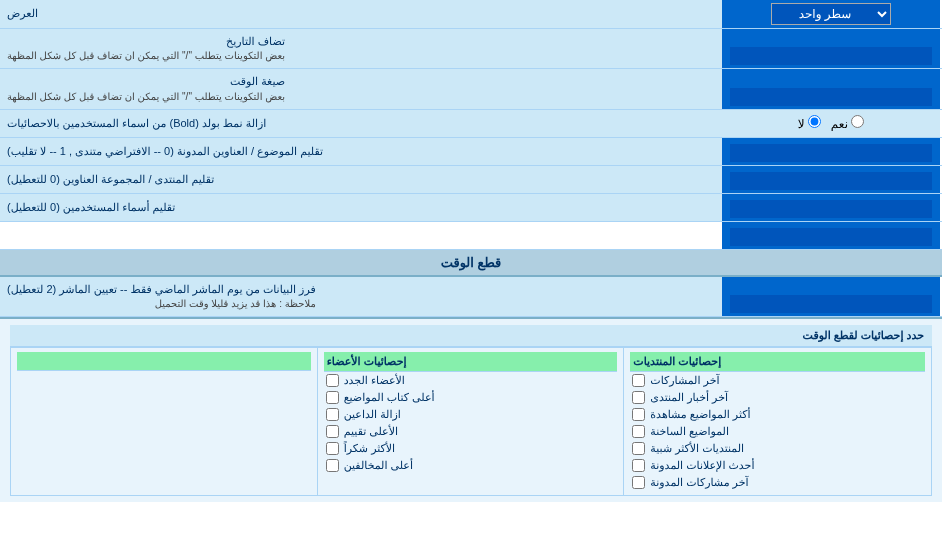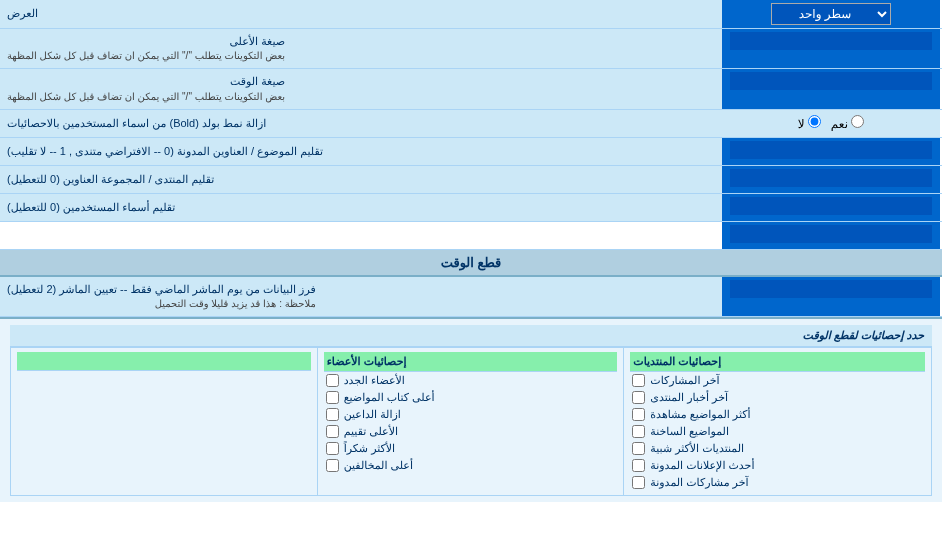--- a/index.html
+++ b/index.html
@@ -33,21 +33,21 @@
       color: #444;
     }
     .row-input {
       background: #0066cc;
       color: #fff;
       text-align: center;
       padding: 3px 8px;
       width: 220px;
       min-width: 220px;
       display: flex;
-      align-items: flex-start;
+      align-items: flex-end;
       justify-content: center;
       font-size: 12px;
       font-weight: bold;
       border-right: 2px solid #fff;
     }
     .row-input input[type="text"] {
       background: #0055bb;
       border: none;
       color: #fff;
       text-align: center;
@@ -82,21 +82,20 @@
       padding: 6px 10px;
     }
     .checkboxes-header {
       background: #cce8f7;
       color: #003366;
       font-weight: bold;
       text-align: right;
       padding: 4px 8px;
       font-size: 11px;
       border-bottom: 1px solid #aad4f5;
-      font-style: italic;
     }
     .checkboxes-grid {
       display: grid;
       grid-template-columns: 1fr 1fr 1fr;
       gap: 0;
       border: 1px solid #aad4f5;
     }
     .checkboxes-col {
       border-right: 1px solid #aad4f5;
       padding: 4px 6px;
@@ -152,21 +151,21 @@
   </div>
   <div class="row-label">العرض</div>
 </div>
 
 <div class="row">
   <div class="row-input">
     <input type="text" style="">
   </div>
   <div class="row-label">
     <div>
-      <div>صيغة الأعلى</div>
+      <div>تضاف التاريخ</div>
       <small>بعض التكوينات يتطلب "/" التي يمكن ان تضاف قبل كل شكل المظهة</small>
     </div>
   </div>
 </div>
 
 <div class="row">
   <div class="row-input">
     <input type="text" style="">
   </div>
   <div class="row-label">

